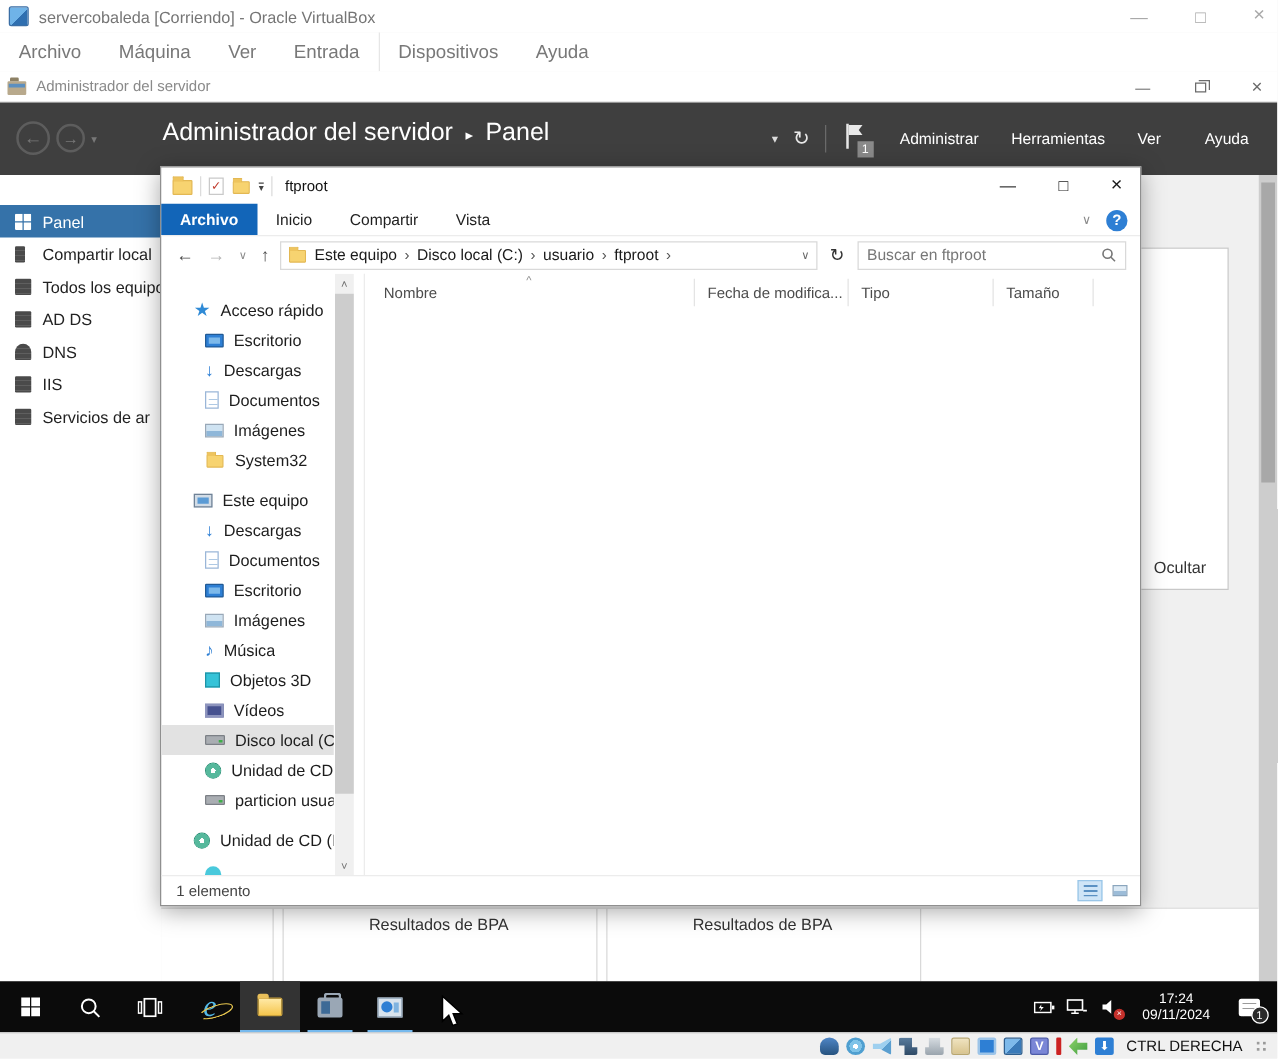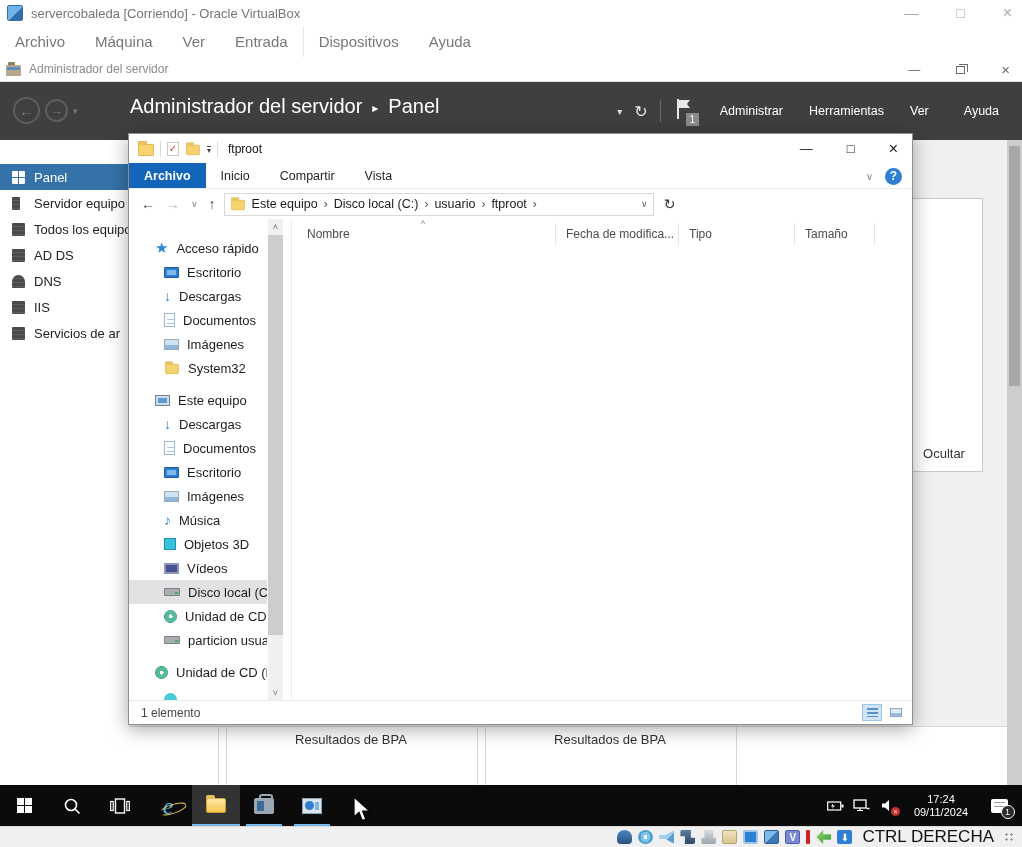--- a/index.html
+++ b/index.html
@@ -187,21 +187,21 @@
 .s-audio{background:linear-gradient(135deg,#9fd0ef 0 60%,#5b9fd0 60%);clip-path:polygon(0 35%,40% 35%,100% 0,100% 100%,40% 65%,0 65%)}
 .s-net{background:linear-gradient(#5a7d9e,#2e4a66);clip-path:polygon(0 0,70% 0,70% 55%,100% 55%,100% 100%,30% 100%,30% 45%,0 45%)}
 .s-usb{background:linear-gradient(#d7dde2,#9aa4ad);clip-path:polygon(20% 0,80% 0,80% 55%,100% 55%,100% 100%,0 100%,0 55%,20% 55%)}
 .s-fold{background:linear-gradient(#efe3c0,#d9c48e);border:1px solid #b8a66f}
 .s-disp{background:#2e7fd4;border:2px solid #9cc4e8}
 .s-win{background:linear-gradient(135deg,#7db9ea 0 50%,#3a7ab8 50%);border:1px solid #2e5f8f}
 .s-v{background:#7a86d6;border:1px solid #4d5ba8;color:#fff;font-size:10px;display:flex;align-items:center;justify-content:center;font-weight:bold}
 .s-rec{width:4px;height:14px;background:#c22;border-radius:1px}
 .s-mouse{background:linear-gradient(135deg,#8fd46a,#3f9d3f);clip-path:polygon(0 50%,45% 0,45% 30%,100% 30%,100% 70%,45% 70%,45% 100%)}
 .s-key{background:#2e7fd4;color:#fff;font-size:10px;display:flex;align-items:center;justify-content:center;border-radius:2px}
-.hostkey{font-size:17px;color:#111;margin:0 4px;white-space:nowrap}
+.hostkey{font-size:12px;color:#111;margin:0 4px;white-space:nowrap}
 .grip{width:10px;height:10px;background:
   radial-gradient(circle,#9a9a9a 1px,transparent 1.2px) 0 0/5px 5px}
 
 
 .cursor{position:absolute;left:352px;top:796px;z-index:99}
 </style>
 </head>
 <body>
 
 <div id="screen">
@@ -265,21 +265,21 @@
   </div>
 
   <div class="sm-side">
     <div style="height:24px"></div>
     <div class="sm-item sel">
         <span class="smi"></span>
         <span>Panel</span>
       </div>
     <div class="sm-item">
         <span class="smi" style="width:8px"></span>
-        <span style="margin-left:5px">Servidor equipo</span>
+        <span style="margin-left:5px">Compartir local</span>
       </div>
     <div class="sm-item">
         <span class="smi"></span>
         <span>Todos los equipo</span>
       </div>
     <div class="sm-item">
         <span class="smi"></span>
         <span>AD DS</span>
       </div>
     <div class="sm-item">
@@ -361,20 +361,27 @@
             <span>usuario</span>
             <span class="csep">›</span>
           </span>
         <span class="crumb">
             <span>ftproot</span>
             <span class="csep">›</span>
           </span>
         <span class="crumb-end">∨</span>
       </div>
       <div class="addr-refresh">↻</div>
+      <div class="search-box">
+        <input placeholder="Buscar en ftproot" style="">
+        <svg class="mag" width="12" height="12" viewBox="0 0 12 12">
+            <circle cx="5" cy="5" r="3.6" fill="none" stroke="#777" stroke-width="1.3"></circle>
+            <path d="M7.8 7.8L11 11" stroke="#777" stroke-width="1.3"></path>
+          </svg>
+      </div>
     </div>
 
     <div class="ex-body">
 
       <div class="ex-nav">
         <div class="nav-row sect" style="top:17px">
             <span class="ic ic-star">★</span>
             <span class="lab">Acceso rápido</span>
           </div>
         <div class="nav-row child" style="top:41px">

